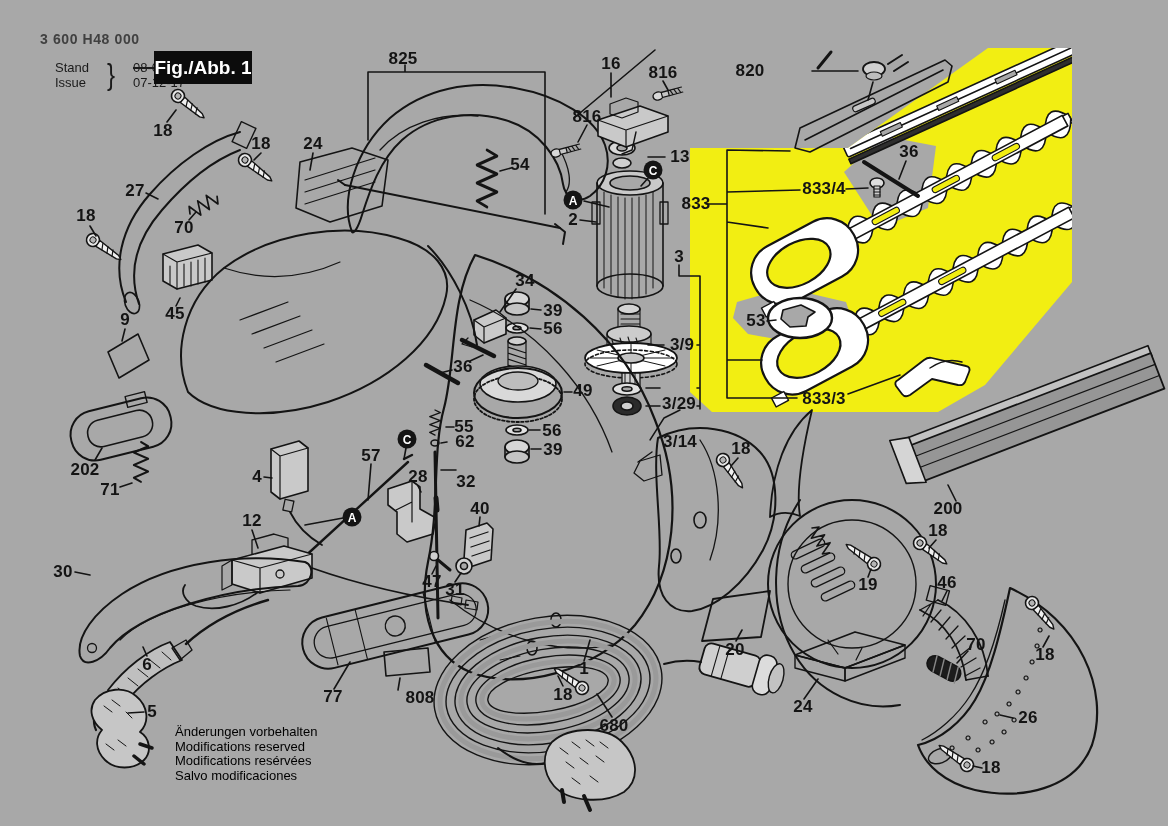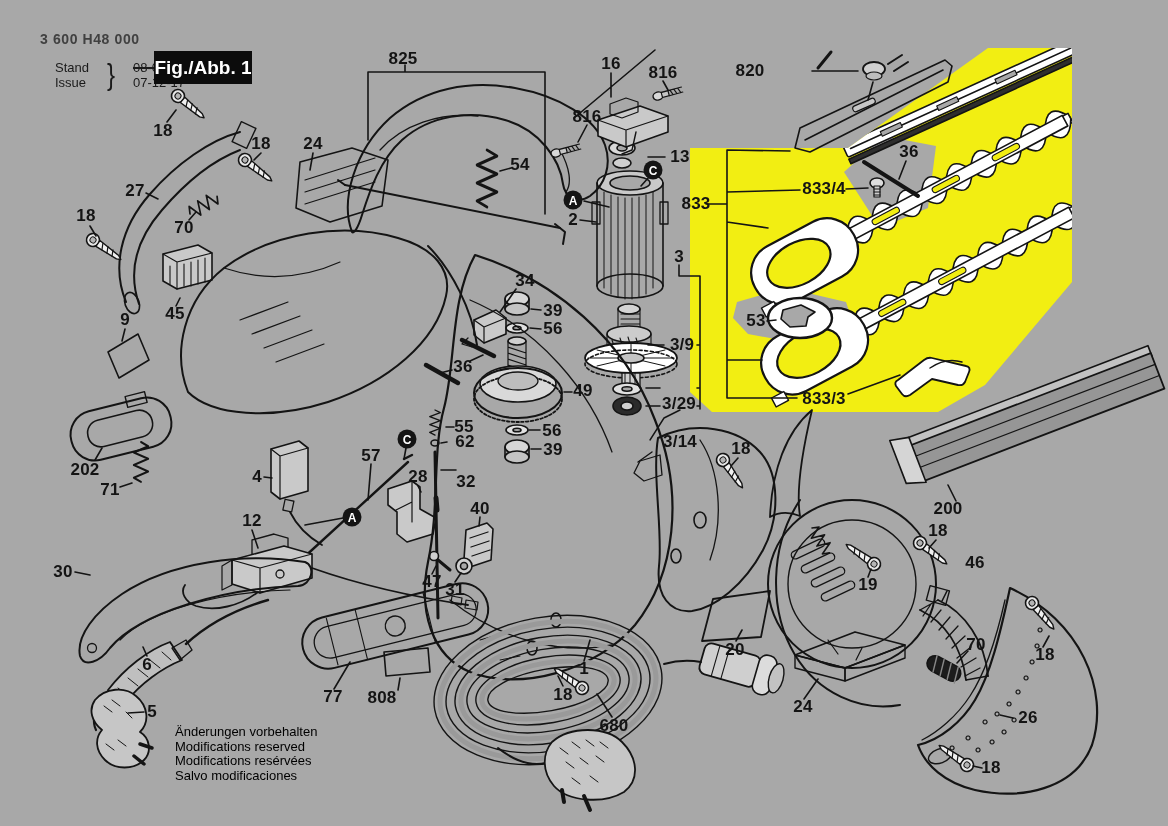--- a/index.html
+++ b/index.html
@@ -519,30 +519,30 @@
       <div class="callout" style="left: 257px; top: 477px;">4</div>
       <div class="callout" style="left: 418px; top: 477px;">28</div>
       <div class="callout" style="left: 252px; top: 521px;">12</div>
       <div class="callout" style="left: 480px; top: 509px;">40</div>
       <div class="callout" style="left: 432px; top: 582px;">47</div>
       <div class="callout" style="left: 455px; top: 590px;">31</div>
       <div class="callout" style="left: 63px; top: 572px;">30</div>
       <div class="callout" style="left: 147px; top: 665px;">6</div>
       <div class="callout" style="left: 152px; top: 712px;">5</div>
       <div class="callout" style="left: 333px; top: 697px;">77</div>
-      <div class="callout" style="left: 382px; top: 698px; text-align: right;">808</div>
+      <div class="callout" style="left: 420px; top: 698px; text-align: right;">808</div>
       <div class="callout" style="left: 584px; top: 669px;">1</div>
       <div class="callout" style="left: 563px; top: 695px;">18</div>
       <div class="callout" style="left: 614px; top: 726px;">680</div>
       <div class="callout" style="left: 735px; top: 650px;">20</div>
       <div class="callout" style="left: 741px; top: 449px;">18</div>
       <div class="callout" style="left: 948px; top: 509px;">200</div>
       <div class="callout" style="left: 938px; top: 531px;">18</div>
       <div class="callout" style="left: 868px; top: 585px;">19</div>
-      <div class="callout" style="left: 947px; top: 563px; margin-left: 28px;">46</div>
+      <div class="callout" style="left: 947px; top: 583px;">46</div>
       <div class="callout" style="left: 976px; top: 645px;">70</div>
       <div class="callout" style="left: 1045px; top: 655px;">18</div>
       <div class="callout" style="left: 803px; top: 707px;">24</div>
       <div class="callout" style="left: 1028px; top: 718px;">26</div>
       <div class="callout" style="left: 991px; top: 768px;">18</div>
       <div class="marker" style="left: 573px; top: 200px;">A</div>
       <div class="marker" style="left: 653px; top: 170px;">C</div>
       <div class="marker" style="left: 352px; top: 517px;">A</div>
       <div class="marker" style="left: 407px; top: 439px;">C</div>
     </div>

